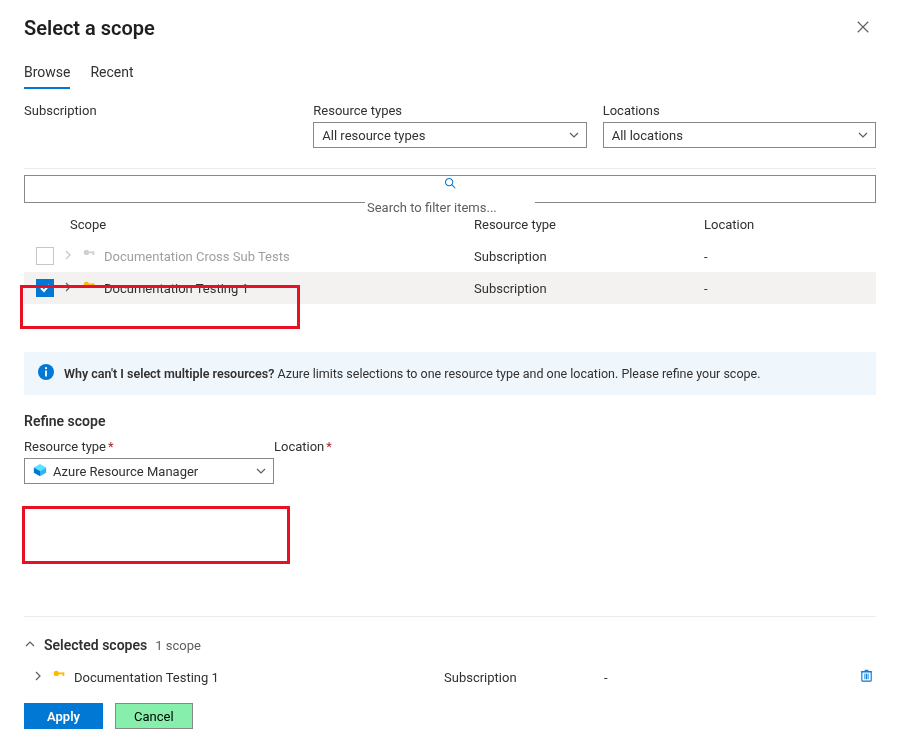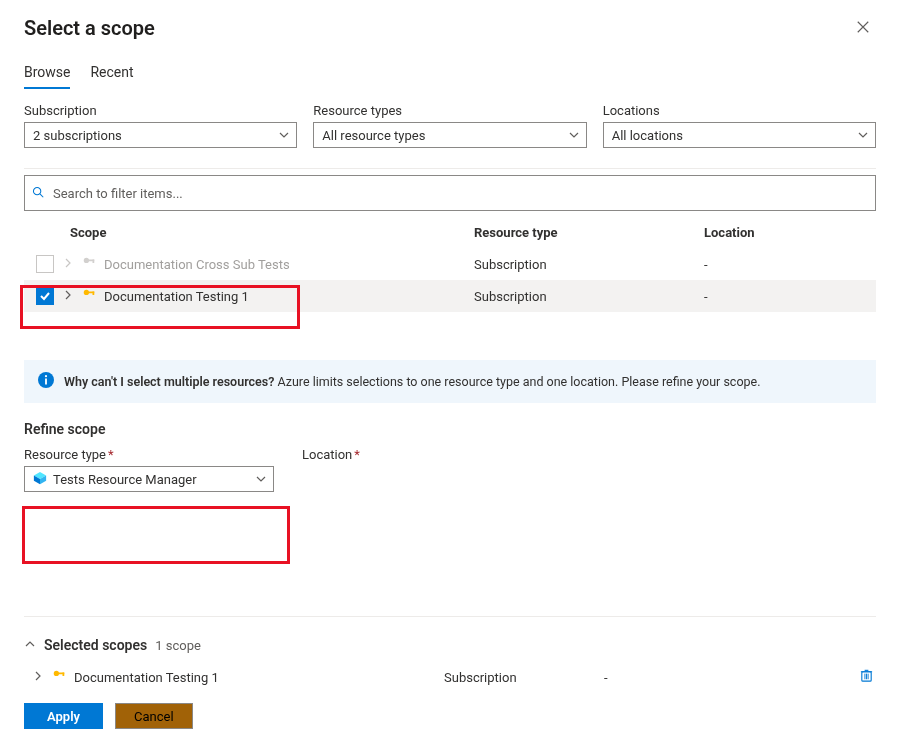--- a/index.html
+++ b/index.html
@@ -88,40 +88,41 @@
     white-space: nowrap; overflow: hidden; text-overflow: ellipsis;
     display: flex; align-items: center; gap: 6px;
   }
   .dropdown .chev { color: #605e5c; }
   .chev svg { width: 12px; height: 12px; display: block; }
 
   .divider { border-top: 1px solid #edebe9; margin: 8px 0 6px 0; }
   .divider-strong { border-top: 1px solid #edebe9; margin: 20px 0 12px 0; }
 
   .search-box {
-    height: 36px;
+    height: 28px;
     border: 1px solid #8a8886;
     display: flex;
     align-items: center;
     padding: 0 6px;
     gap: 6px;
     margin-bottom: 8px;
+    flex-direction: column;
   }
   .search-box svg { width: 14px; height: 14px; color: #0078d4; flex:0 0 auto;}
   .search-box input {
     border: none; outline: none; flex: 1;
     font-size: 13px; font-family: inherit;
     color: #323130;
   }
   .search-box input::placeholder { color: #605e5c; }
 
   .table-header {
     display: flex;
     padding: 6px 0 8px 0;
-    font-weight: 700;
+    font-weight: 400;
     font-size: 13px;
     color: #323130;
   }
   .col-scope { flex: 0 0 450px; padding-left: 46px; }
   .col-type  { flex: 0 0 230px; }
   .col-loc   { flex: 1; }
 
   .row {
     display: flex;
     align-items: center;
@@ -172,21 +173,21 @@
   .info-banner b { font-weight: 600; }
 
   .section-title {
     font-weight: 600;
     font-size: 14px;
     margin-bottom: 10px;
   }
 
   .refine-row {
     display: flex;
-    gap: 28px;
+    gap: 0;
     margin-bottom: 4px;
   }
   .refine-col { width: 250px; display:flex; flex-direction: column; }
 
   .arm-icon svg { width:14px; height:14px; }
 
   .footer-section { margin-top: auto; }
   .selected-header {
     display: flex; align-items: center; gap: 8px;
     padding: 8px 0;
@@ -210,21 +211,21 @@
     align-items: center;
     gap: 12px;
     margin-top: 10px;
   }
   .btn {
     height: 26px;
     padding: 0 18px;
     font-size: 13px;
     font-family: inherit;
     border: 1px solid #8a8886;
-    background: #a16207;
+    background: #86efac;
     cursor: pointer;
   }
   .btn.primary {
     background: #0078d4; color: #fff; border-color: #0078d4;
     font-weight: 600;
     padding: 0 22px;
   }
   .btn.right { margin-left: auto; }
 
 </style>
@@ -245,28 +246,20 @@
   </div>
 
   <div class="tabs">
     <div class="tab active">Browse</div>
     <div class="tab">Recent</div>
   </div>
 
   <div class="filter-row">
     <div class="filter-col">
       <span class="field-label">Subscription</span>
-      <div class="dropdown">
-        <span class="dd-value">2 subscriptions</span>
-        <span class="chev">
-          <svg viewBox="0 0 12 12">
-              <path d="M2 4 L6 8 L10 4" stroke="currentColor" stroke-width="1.2" fill="none"></path>
-            </svg>
-        </span>
-      </div>
     </div>
     <div class="filter-col">
       <span class="field-label">Resource types</span>
       <div class="dropdown">
         <span class="dd-value">All resource types</span>
         <span class="chev">
           <svg viewBox="0 0 12 12">
               <path d="M2 4 L6 8 L10 4" stroke="currentColor" stroke-width="1.2" fill="none"></path>
             </svg>
         </span>
@@ -373,21 +366,21 @@
       </span>
       <div class="dropdown">
         <span class="dd-value">
           <span class="arm-icon">
             <svg viewBox="0 0 16 16">
                 <polygon points="8,1 15,5 8,9 1,5" fill="#50e6ff"></polygon>
                 <polygon points="1,5 8,9 8,15 1,11" fill="#0078d4"></polygon>
                 <polygon points="15,5 8,9 8,15 15,11" fill="#32b4f1"></polygon>
               </svg>
           </span>
-          <span>Tests Resource Manager</span>
+          <span>Azure Resource Manager</span>
         </span>
         <span class="chev">
           <svg viewBox="0 0 12 12">
               <path d="M2 4 L6 8 L10 4" stroke="currentColor" stroke-width="1.2" fill="none"></path>
             </svg>
         </span>
       </div>
     </div>
     <div class="refine-col">
       <span class="field-label">

